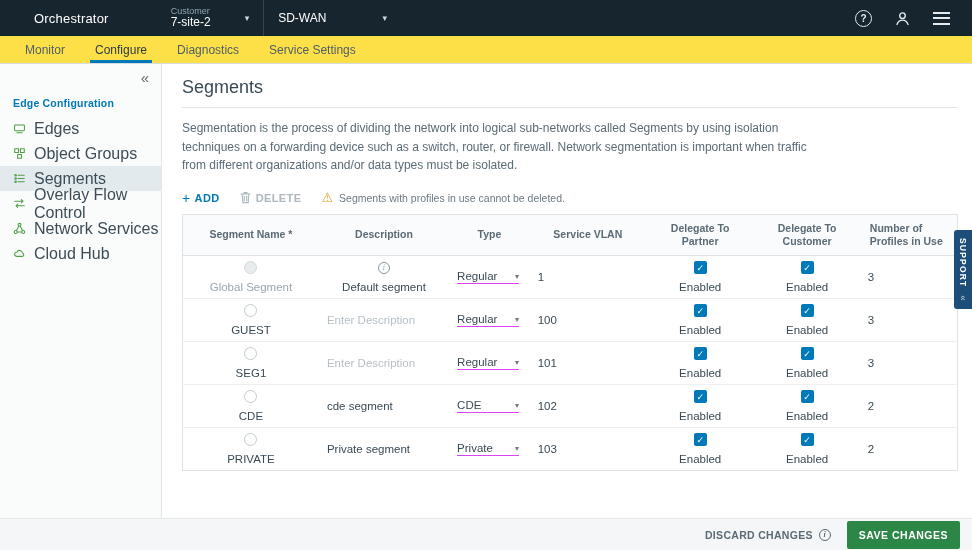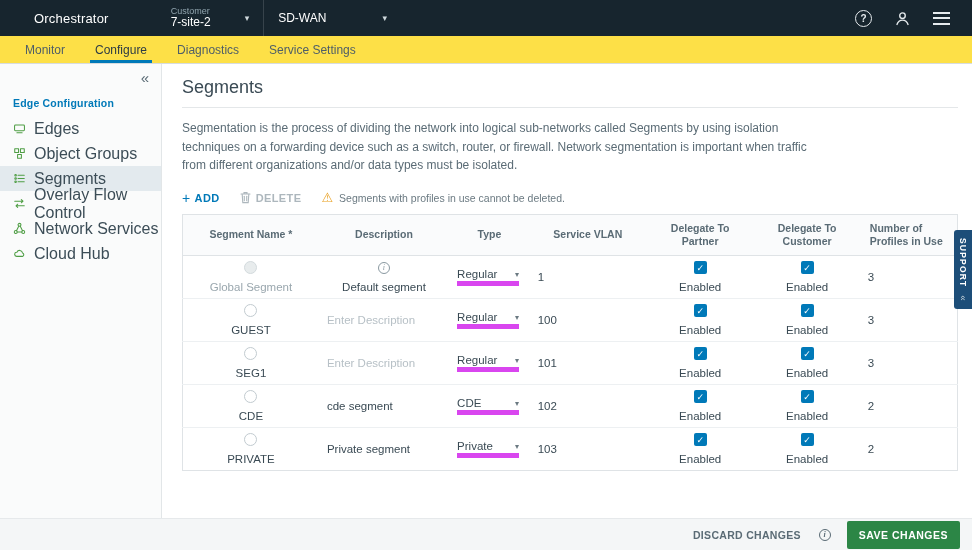--- a/index.html
+++ b/index.html
@@ -61,30 +61,30 @@
   table.seg th { background:#fafbfc; border-bottom:1px solid #dfe3e6; font-size:10.5px; font-weight:bold; color:#5a6b75; padding:7px 6px; text-align:center; line-height:1.25; }
   table.seg th:last-child { text-align:left; padding-left:10px; }
   table.seg td { border-bottom:1px solid #edf0f2; padding:5px 8px; font-size:11.5px; color:#3a4a54; height:27px; background:#fff; }
   tr:last-child td { border-bottom:none; }
   .cell-flex { display:flex; align-items:center; gap:7px;flex-direction:column; }
   .radio { width:13px; height:13px; border-radius:50%; border:1px solid #c2cbd0; background:#fff; flex:0 0 auto; cursor:pointer; }
   .radio.dis { background:#e8eced; border-color:#d3dadd; cursor:default; }
   .nm.dis { color:#9aa7ae; }
   .ph { color:#b7c0c6; }
   .info-i { width:12px; height:12px; border:1px solid #8a99a1; border-radius:50%; color:#8a99a1; font-size:8px; display:inline-flex; align-items:center; justify-content:center; font-style:italic; font-family:"Liberation Serif", serif; flex:0 0 auto; }
-  .sel { display:inline-flex; align-items:center; justify-content:space-between; min-width:62px; border-bottom:5px solid #d946ef; padding-bottom:1px; cursor:pointer; }
+  .sel { display:inline-flex; align-items:center; justify-content:space-between; min-width:62px; border-bottom:1px solid #d946ef; padding-bottom:1px; cursor:pointer; }
   .sel .sv { font-size:8px; color:#6b7a82; margin-left:8px; }
   .cbx { width:13px; height:13px; background:#0079b8; border-radius:2px; display:inline-flex; align-items:center; justify-content:center; color:#fff; font-size:9px; cursor:pointer; flex:0 0 auto; }
   .cbx::after { content:"\2713"; }
   .cbl { font-size:11.5px; color:#3a4a54; }
   td.c-num { padding-left:12px; }
 
   
   .footer { height:32px; background:#f4f6f7; display:flex; align-items:center; justify-content:flex-end; gap:16px; padding-right:12px; border-top:1px solid #e6e9eb; }
-  .discard { display:flex; align-items:flex-start; gap:18px; font-size:10.5px; font-weight:bold; letter-spacing:.3px; color:#5a6b75; cursor:pointer; }
+  .discard { display:flex; align-items:flex-start; gap:6px; font-size:10.5px; font-weight:bold; letter-spacing:.3px; color:#5a6b75; cursor:pointer; }
   .info-i2 { width:12px; height:12px; border:1px solid #5a6b75; border-radius:50%; color:#5a6b75; font-size:8px; display:inline-flex; align-items:center; justify-content:center; font-style:italic; font-family:"Liberation Serif", serif; }
   .save-btn { background:#2c8646; color:#fff; border:none; font-family:inherit; font-size:10.5px; font-weight:bold; letter-spacing:.5px; padding:8px 12px; border-radius:2px; cursor:pointer; }
 
   
   .support-tab { position:absolute; right:0; top:230px; width:18px; background:#1d4e79; color:#fff; border-radius:3px 0 0 3px; display:flex; flex-direction:column; align-items:center; padding:8px 0 6px 0; gap:5px; cursor:pointer; }
   .support-text { writing-mode:vertical-rl; font-size:8.5px; letter-spacing:1.2px; font-weight:bold; }
   .support-chev { font-size:9px; color:#cfd8dc; transform:rotate(90deg); }
 </style>
 </head>
 <body>

